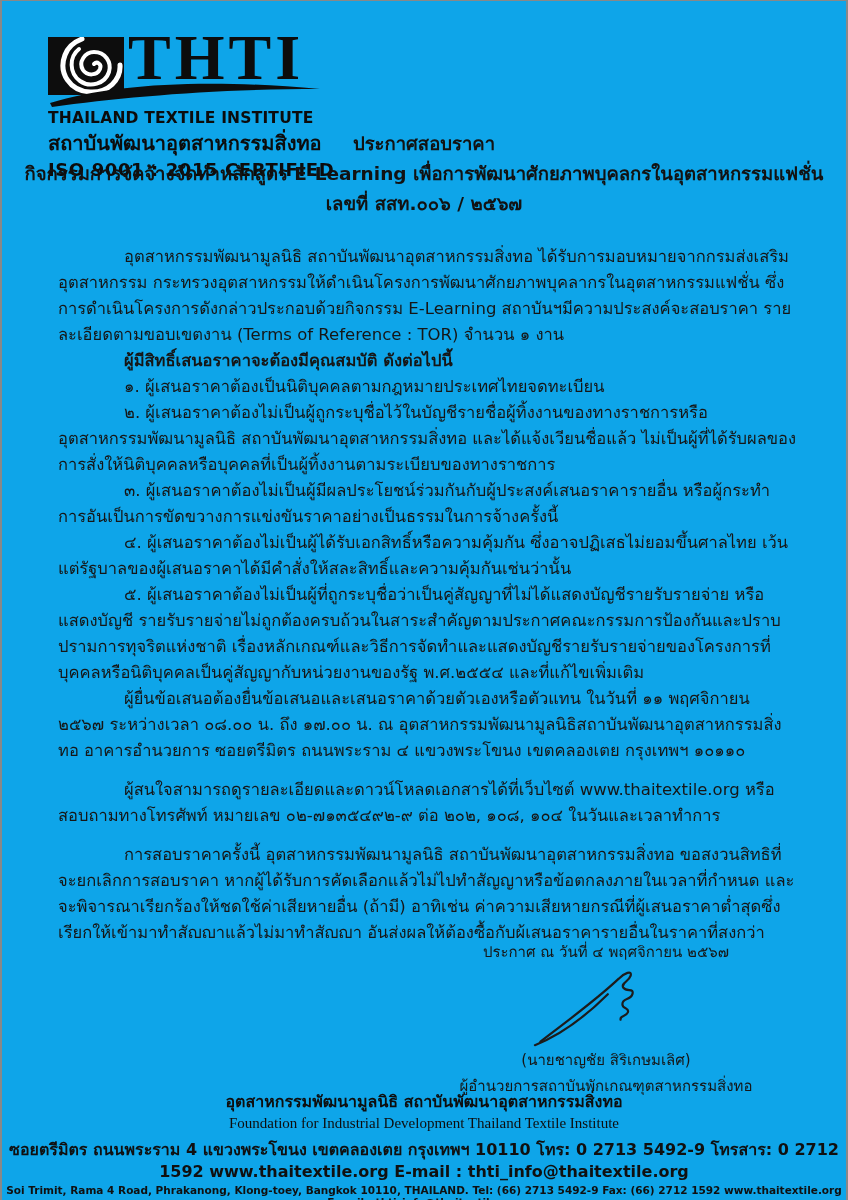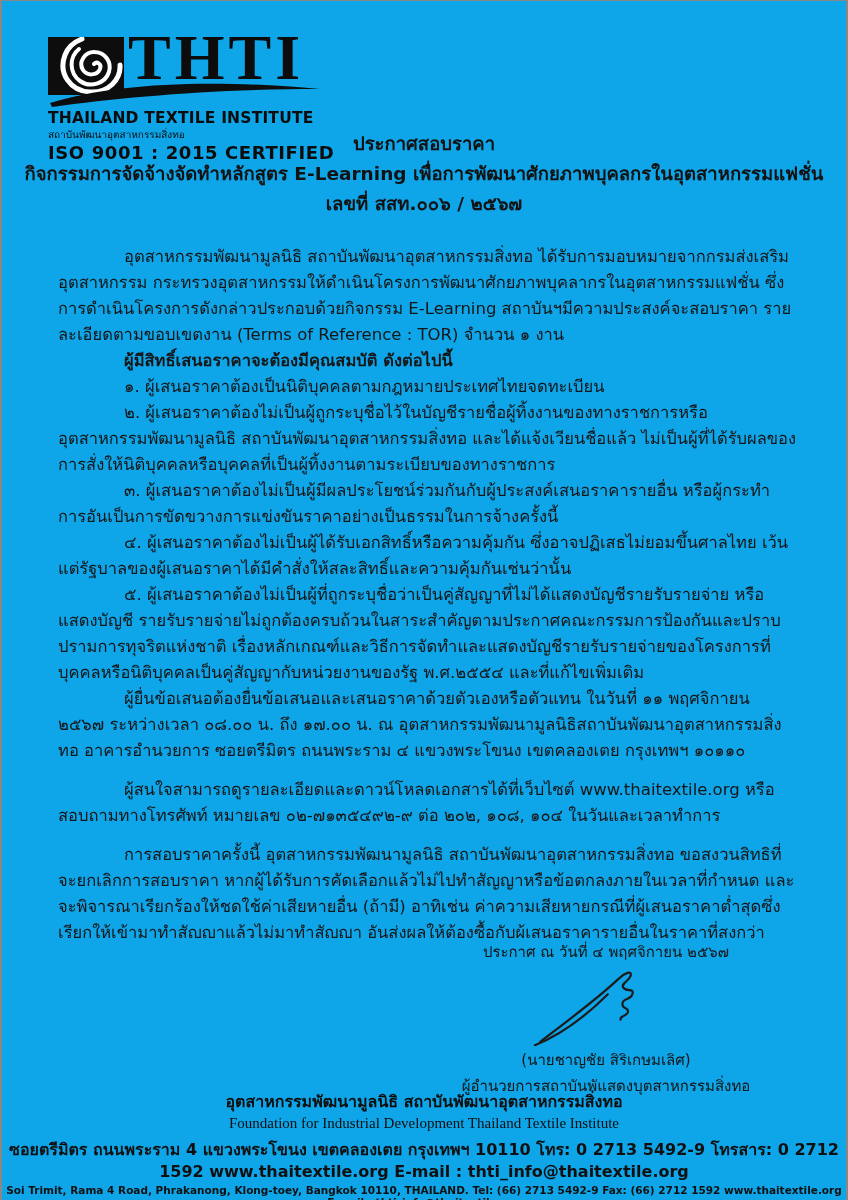--- a/index.html
+++ b/index.html
@@ -17,21 +17,21 @@
   .logo { position:absolute; top:34px; left:46px; width:300px; }
   .logo-row { position:relative; height:66px; }
   .spiral-box { position:absolute; left:0; top:2px; width:76px; height:58px; }
   .thti {
     position:absolute; left:80px; top:-14px;
     font-family:"Liberation Serif", serif;
     font-weight:700; font-size:64px; letter-spacing:4px; color:#0c0c0c;
   }
   .swoosh { position:absolute; left:2px; top:46px; width:272px; height:26px; }
   .logo-l1 { font-weight:700; font-size:15.5px; letter-spacing:0.2px; margin-top:8px; color:#0c0c0c; }
-  .logo-l2 { font-weight:400; font-size:10px; color:#0c0c0c; }
+  .logo-l2 { font-weight:700; font-size:20px; color:#0c0c0c; }
   .logo-l3 { font-weight:700; font-size:18px; letter-spacing:0.6px; color:#0c0c0c; }
 
   
   .title-block {
     position:absolute; top:128px; left:0; right:0;
     text-align:center; font-weight:700;
     font-size:18.5px; line-height:30px; color:#121212;
   }
 
   
@@ -103,21 +103,21 @@
 
   <div class="sign-block">
     <div>ประกาศ ณ วันที่ ๔  พฤศจิกายน ๒๕๖๗</div>
     <svg class="sign-svg" viewBox="0 0 180 90" xmlns="http://www.w3.org/2000/svg">
       <g fill="none" stroke="#1c1c1c" stroke-width="2.4" stroke-linecap="round">
         <path d="M18,84 C50,60 84,34 104,15 C110,9 119,5 117,12 C115,18 106,20 109,25 C113,30 121,25 119,32 C117,39 108,36 108,43 C108,49 116,46 114,52 C112,57 105,55 106,60"></path>
         <path d="M12,88 C42,76 70,54 92,32"></path>
       </g>
     </svg>
     <div>(นายชาญชัย  สิริเกษมเลิศ)</div>
-    <div>ผู้อำนวยการสถาบันพัแสดงบุตสาหกรรมสิ่งทอ</div>
+    <div>ผู้อำนวยการสถาบันพักเกณฑุตสาหกรรมสิ่งทอ</div>
   </div>
 
   <div class="footer-block">
     <div class="footer-th">อุตสาหกรรมพัฒนามูลนิธิ สถาบันพัฒนาอุตสาหกรรมสิ่งทอ</div>
     <div class="footer-en">Foundation for Industrial Development Thailand Textile Institute</div>
     <div class="footer-addr-th">ซอยตรีมิตร ถนนพระราม 4 แขวงพระโขนง เขตคลองเตย กรุงเทพฯ 10110    โทร: 0 2713 5492-9    โทรสาร: 0 2712 1592    www.thaitextile.org    E-mail : thti_info@thaitextile.org</div>
     <div class="footer-addr-en">Soi Trimit, Rama 4 Road, Phrakanong, Klong-toey, Bangkok 10110, THAILAND.   Tel: (66) 2713 5492-9    Fax: (66) 2712 1592    www.thaitextile.org    E-mail : thti_info@thaitextile.org</div>
   </div>
 
 </div>

